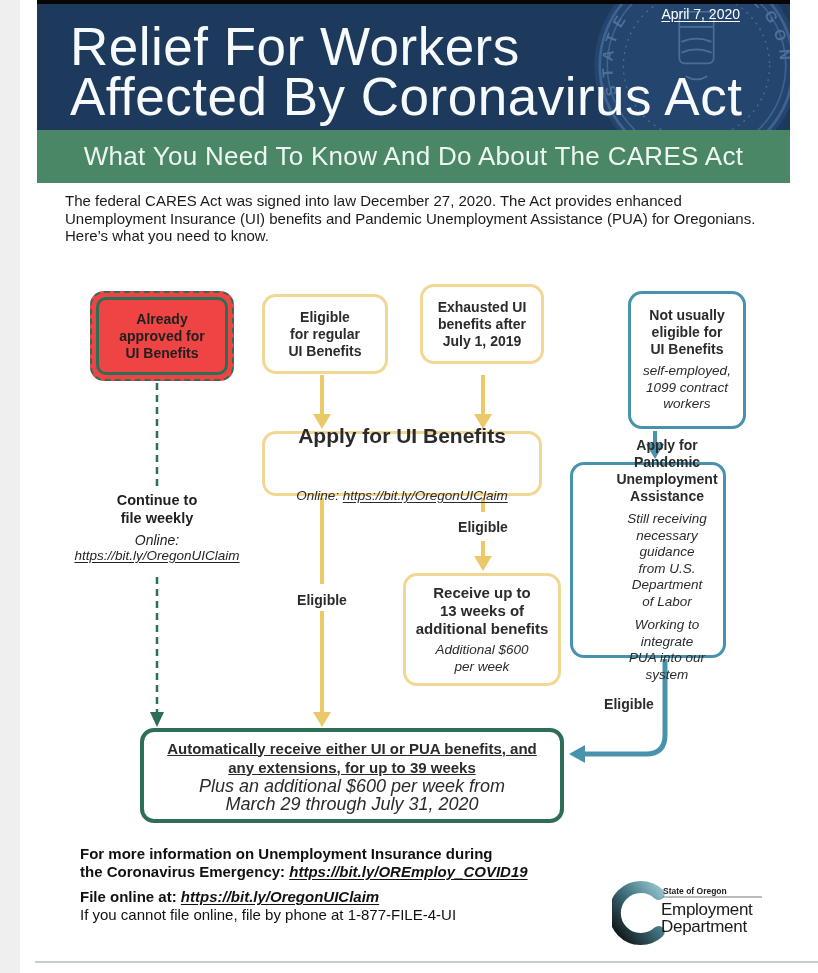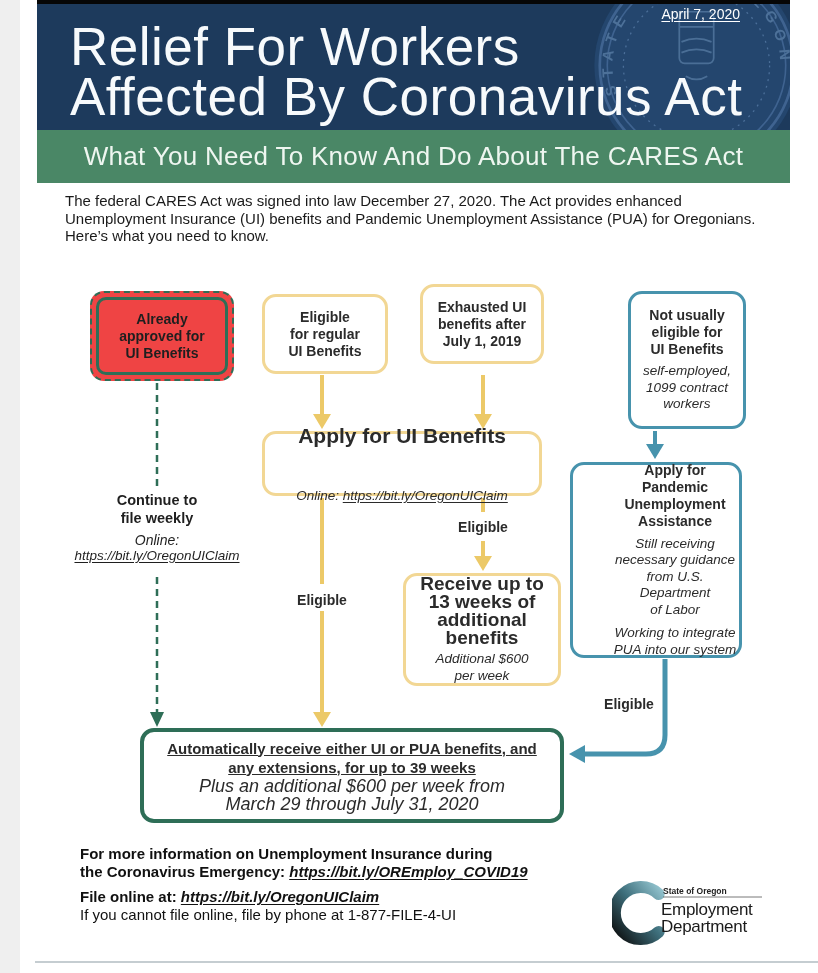--- a/index.html
+++ b/index.html
@@ -33,21 +33,21 @@
 
   #box-already-outer { left:90px; top:291px; width:144px; height:90px; border:2px dashed #2e6e57; border-radius:14px; padding:4px; background:#ef4444; }
   #box-already-inner { width:100%; height:100%; border:3px solid #2e6e57; border-radius:10px; display:flex; align-items:center; justify-content:center; text-align:center; }
   #box-eligible  { left:262px; top:294px; width:126px; height:80px; }
   #box-exhausted { left:420px; top:284px; width:124px; height:80px; }
   #box-noteligible { left:592px; top:291px; width:118px; height:138px;margin-left:36px; }
   #box-apply { left:262px; top:431px; width:280px; height:65px;gap:39px; }
   #apply-title { font-weight:bold; font-size:21px; line-height:24px; }
   #apply-link-line { font-style:italic; font-size:13.5px; margin-top:1px; }
   #box-receive { left:403px; top:573px; width:158px; height:113px; }
-  #box-pua { left:570px; top:462px; width:172px; height:196px;padding-left:38px; }
+  #box-pua { left:570px; top:462px; width:156px; height:196px;padding-left:38px; }
   #box-final { left:140px; top:728px; width:424px; height:95px; border:4px solid #2e6e57; }
   #final-title { font-weight:bold; font-size:15px; line-height:19px;text-decoration:underline; }
   #final-note { font-style:italic; font-size:18px; line-height:18px; }
 
   .link-u { text-decoration:underline; text-underline-offset:2px; }
 
   #continue-label { left:57px; top:491px; width:200px; text-align:center; }
   #continue-title { font-weight:bold; font-size:14.5px; line-height:18px; }
   #continue-online { font-style:italic; font-size:14px; margin-top:5px; }
   #continue-link { font-style:italic; font-size:13.5px; }
@@ -174,21 +174,21 @@
 </div>
 
 <div id="continue-label" class="abs">
   <div id="continue-title" class="pre">Continue to
 file weekly</div>
   <div id="continue-online">Online:</div>
   <div id="continue-link" class="link-u">https://bit.ly/OregonUIClaim</div>
 </div>
 
 <div id="box-receive" class="box b-yellow">
-  <div class="bold-txt pre" style="font-size:19px;line-height:18px;">Receive up to
+  <div class="bold-txt pre" style="font-size:15px;line-height:18px;">Receive up to
 13 weeks of
 additional benefits</div>
   <div class="ital-txt pre" style="margin-top:4px;">Additional $600
 per week</div>
 </div>
 
 <div id="box-pua" class="box b-teal">
   <div class="bold-txt pre">Apply for Pandemic
 Unemployment
 Assistance</div>

